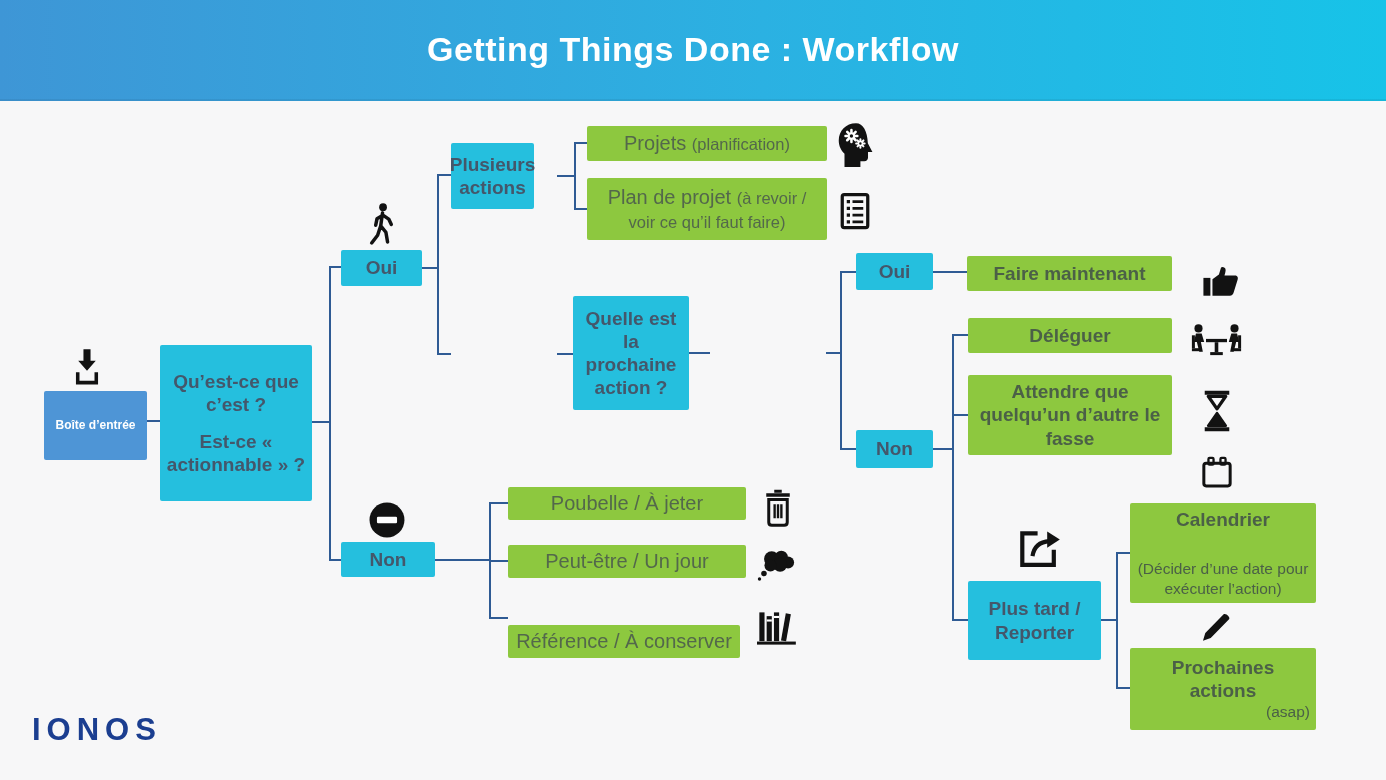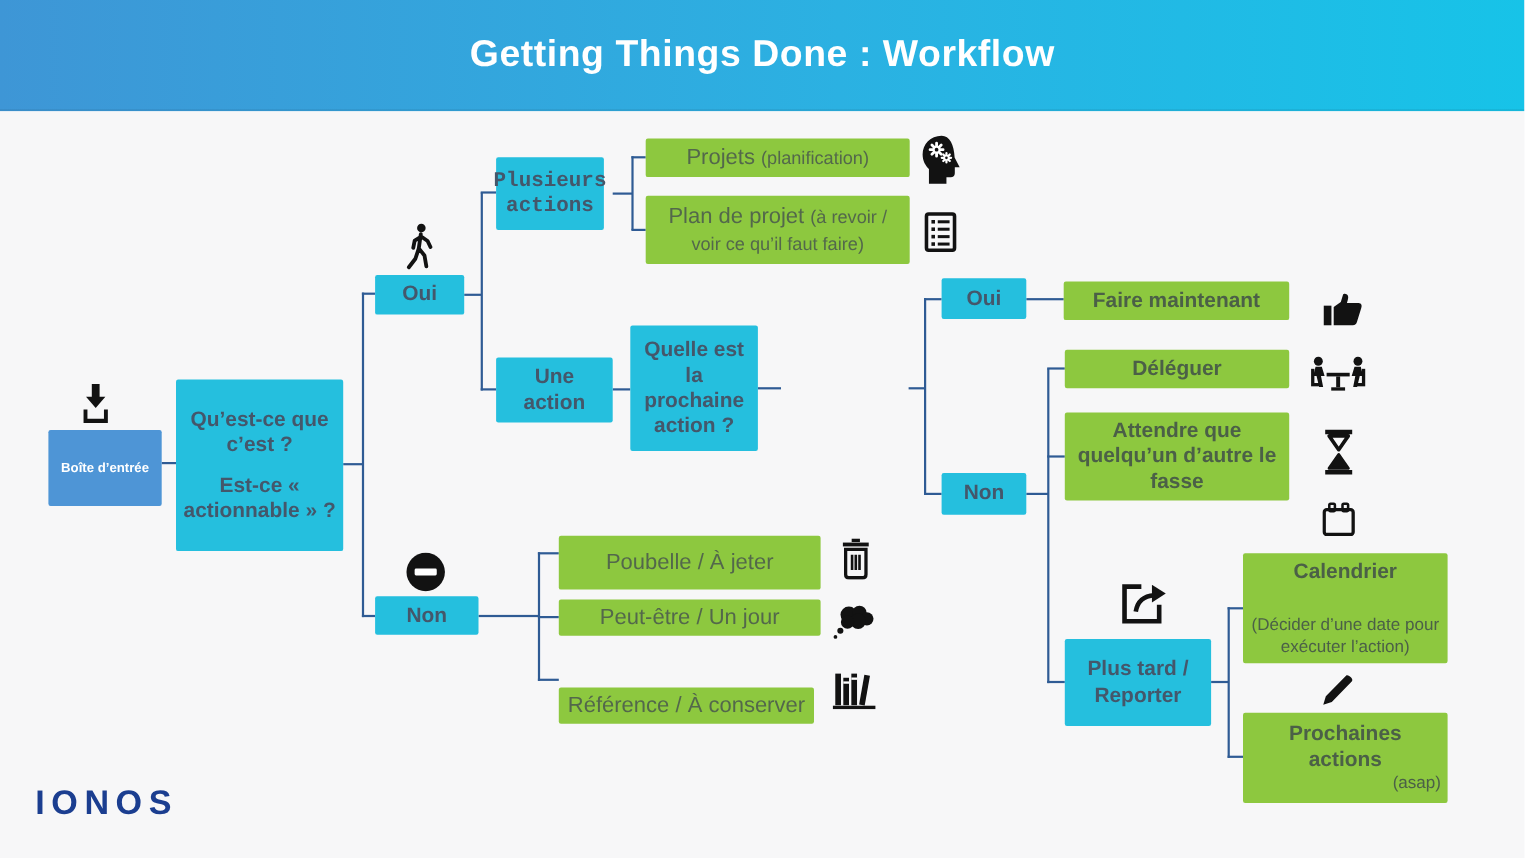--- a/index.html
+++ b/index.html
@@ -28,35 +28,35 @@
   .green{background:#8dc83f;color:#53684b;font-weight:400;font-size:20px;}
   .green.bold{font-weight:700;color:#4b6047;font-size:19px;}
   .note{font-weight:400;font-size:16.5px;}
   .inline-note{display:inline;}
   .q p{margin:7px 0;}
   
   .n-inbox     {left:44px;  top:391px; width:103px; height:69px;}
   .n-question  {left:160px; top:345px; width:152px; height:156px; font-size:19px;}
   .n-oui1      {left:341px; top:250px; width:81px;  height:36px;}
   .n-non1      {left:341px; top:542px; width:94px;  height:35px;}
-  .n-plusieurs {left:451px; top:143px; width:98px; height:66px;font-family:Liberation Mono, monospace;}
+  .n-plusieurs {left:451px; top:143px; width:83px; height:66px;}
   .n-une       {left:451px; top:325px; width:106px; height:59px;}
   .n-projets   {left:587px; top:126px; width:240px; height:35px; display:block;padding-top:5px;}
   .n-plan      {left:587px; top:178px; width:240px; height:62px; display:block;padding-top:7px;}
   .n-quelle    {left:573px; top:296px; width:116px; height:114px;}
   .n-realisable{left:710px; top:295px; width:116px; height:115px;}
   .n-oui2      {left:856px; top:253px; width:77px;  height:37px;}
   .n-faire     {left:967px; top:256px; width:205px; height:35px;}
   .n-non2      {left:856px; top:430px; width:77px;  height:38px;}
   .n-deleguer  {left:968px; top:318px; width:204px; height:35px;}
   .n-attendre  {left:968px; top:375px; width:204px; height:80px;}
   .n-plustard  {left:968px; top:581px; width:133px; height:79px;}
   .n-calendrier{left:1130px;top:503px; width:186px; height:100px;gap:28px;}
   .n-prochaines{left:1130px;top:648px; width:186px; height:82px;align-items:flex-end;}
-  .n-poubelle  {left:508px; top:487px; width:238px; height:49px;}
+  .n-poubelle  {left:508px; top:487px; width:238px; height:33px;}
   .n-peutetre  {left:508px; top:545px; width:238px; height:33px;}
   .n-reference {left:508px; top:625px; width:232px; height:33px;}
   .n-calendrier .note,.n-prochaines .note{font-size:15.5px;line-height:1.25;}
   
   .ln{position:absolute;background:#2f5b94;}
   .l1 {left:147px;top:420px;width:13px;height:2px;}
   .l2 {left:312px;top:421px;width:18px;height:2px;}
   .v1 {left:329px;top:266px;width:2px; height:295px;}
   .l3 {left:329px;top:266px;width:12px;height:2px;}
   .l4 {left:329px;top:559px;width:12px;height:2px;}
@@ -169,23 +169,20 @@
   </div>
 
   <div class="node cyan n-non1">
     <span>Non</span>
   </div>
 
   <div class="node cyan n-plusieurs">
     <span>Plusieurs actions</span>
   </div>
 
-  <div class="node cyan n-une">
-    <span>Une action</span>
-  </div>
 
   <div class="node green n-projets">
     <span class="inline-note">Projets</span>
     <span class="note inline-note">(planification)</span>
   </div>
 
   <div class="node green n-plan">
     <span class="inline-note">Plan de projet</span>
     <span class="note inline-note">(à revoir / voir ce qu’il faut faire)</span>
   </div>

